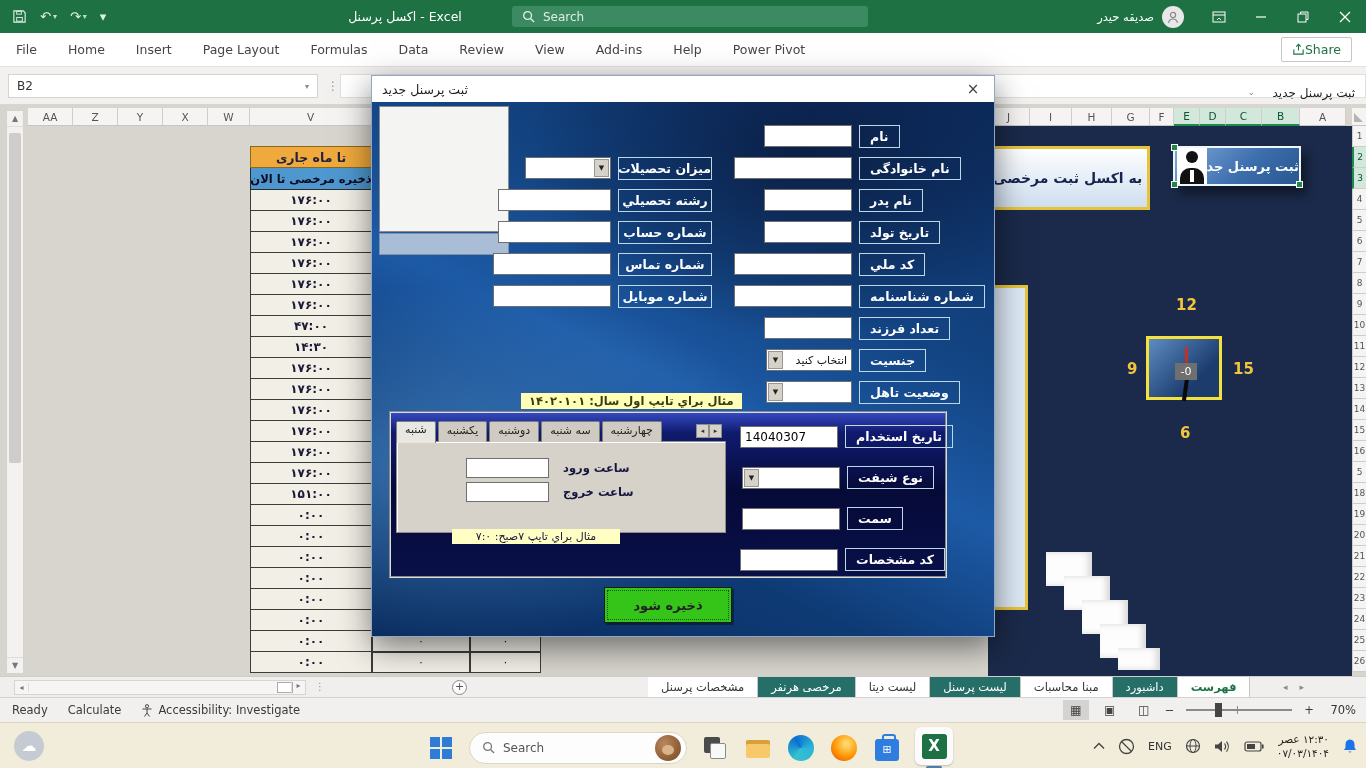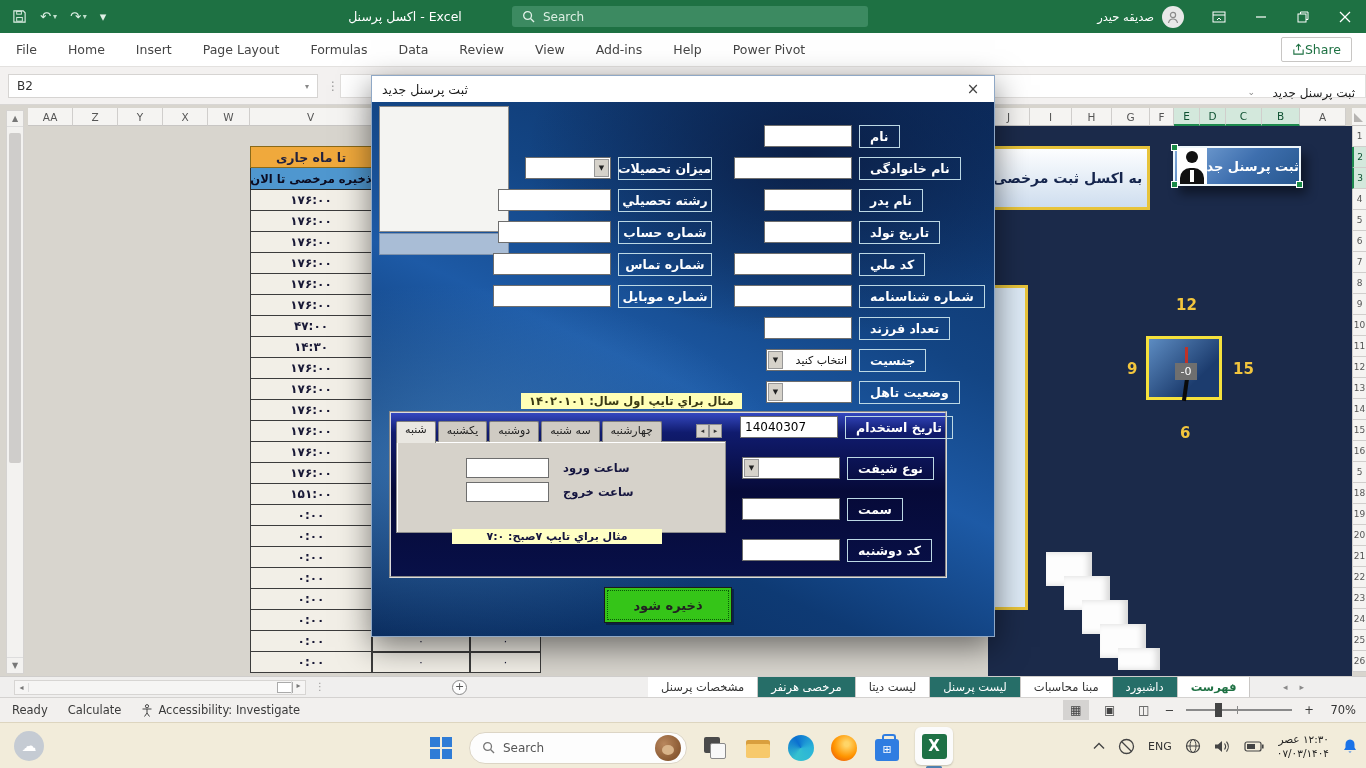--- a/index.html
+++ b/index.html
@@ -111,23 +111,23 @@
   .wtab-ctrl{position:absolute;left:5px;top:8px;width:330px;height:112px}
   .wtabs{position:absolute;left:0;top:0;height:21px;display:flex;direction:ltr;z-index:2}
   .wtab{border:1px solid #7e7e7e;border-bottom:none;background:#cfcbc3;padding:2px 8px 0;font-size:11px;color:#222;margin-right:2px;border-radius:2px 2px 0 0;direction:rtl;white-space:nowrap}
   .wtab.active{background:#e9e7e1;font-weight:normal;padding-top:1px;height:22px}
   .wtab-arrows{position:absolute;right:4px;top:3px;display:flex;z-index:2}
   .wtab-arrows span{width:13px;height:14px;background:#d6d2ca;border:1px solid #8e8e8e;font-size:7px;color:#333;display:flex;align-items:center;justify-content:center}
   .wbody{position:absolute;left:0;top:20px;right:0;bottom:0;background:#d6d2ca;border:1px solid #8e8e8e;box-shadow:inset 1px 1px 0 #fff}
   .time-row{position:absolute;left:69px;display:flex;align-items:center;direction:ltr}
   .time-row input{width:83px;height:20px;border:1px solid #6e6e6e;background:#fff}
   .time-row .tl{margin-left:14px;font-size:11.5px;font-weight:bold;color:#15153f;direction:rtl;white-space:nowrap}
-  .time-note{position:absolute;left:55px;top:87px;width:210px;background:#ffffc4;color:#15153f;font-weight:bold;font-size:11px;direction:rtl;text-align:center;padding:1px 4px;white-space:nowrap}
+  .time-note{position:absolute;left:55px;top:87px;width:168px;background:#ffffc4;color:#15153f;font-weight:normal;font-size:11px;direction:rtl;text-align:center;padding:1px 4px;white-space:nowrap}
   .grp-col{position:absolute;left:349px;top:3px;width:205px}
-  .grp-row{display:flex;align-items:flex-start;height:41px;direction:ltr}
+  .grp-row{display:flex;align-items:center;height:41px;direction:ltr}
   .grp-row .inp-zone{width:100px}
   .save-btn{position:absolute;left:232px;top:485px;width:128px;height:36px;background:#35c518;border:1px solid #1b1b1b;outline:1px dotted #0a5a0a;outline-offset:-4px;color:#222;font-weight:bold;font-size:13px;display:flex;align-items:center;justify-content:center;direction:rtl;box-shadow:2px 2px 0 rgba(0,0,0,.35)}
 
   
   .tabsbar{position:absolute;left:0;top:676px;width:1366px;height:21px;background:#f0efee;border-top:1px solid #cfcdcb;overflow:hidden}
   .hscroll{position:absolute;left:14px;top:3px;width:292px;height:15px;background:#f6f5f4;border:1px solid #d7d5d3;display:flex;align-items:center}
   .hs-left{width:14px;text-align:center;font-size:8px;color:#777;border-right:1px solid #ddd}
   .hs-thumb{position:absolute;left:262px;top:1px;width:16px;height:11px;background:#fff;border:1px solid #aaa}
   .hs-right{position:absolute;right:0;top:0;width:14px;height:13px;text-align:center;font-size:8px;color:#777;border-left:1px solid #ddd}
   .hs-dots{position:absolute;left:315px;top:4px;color:#999;font-size:10px}
@@ -556,21 +556,21 @@
             <div class="grp-row">
               <div class="inp-zone">
                 <input class="fld gp" readonly="" style="">
               </div>
               <span class="fld-label">سمت</span>
             </div>
             <div class="grp-row">
               <div class="inp-zone">
                 <input class="fld gp" readonly="" style="">
               </div>
-              <span class="fld-label">کد دوشنبه</span>
+              <span class="fld-label">کد مشخصات</span>
             </div>
           </div>
       </div>
 
       <div class="save-btn">ذخیره شود</div>
     </div>
   </div>
 
   <div class="tabsbar">
     <div class="hscroll">

